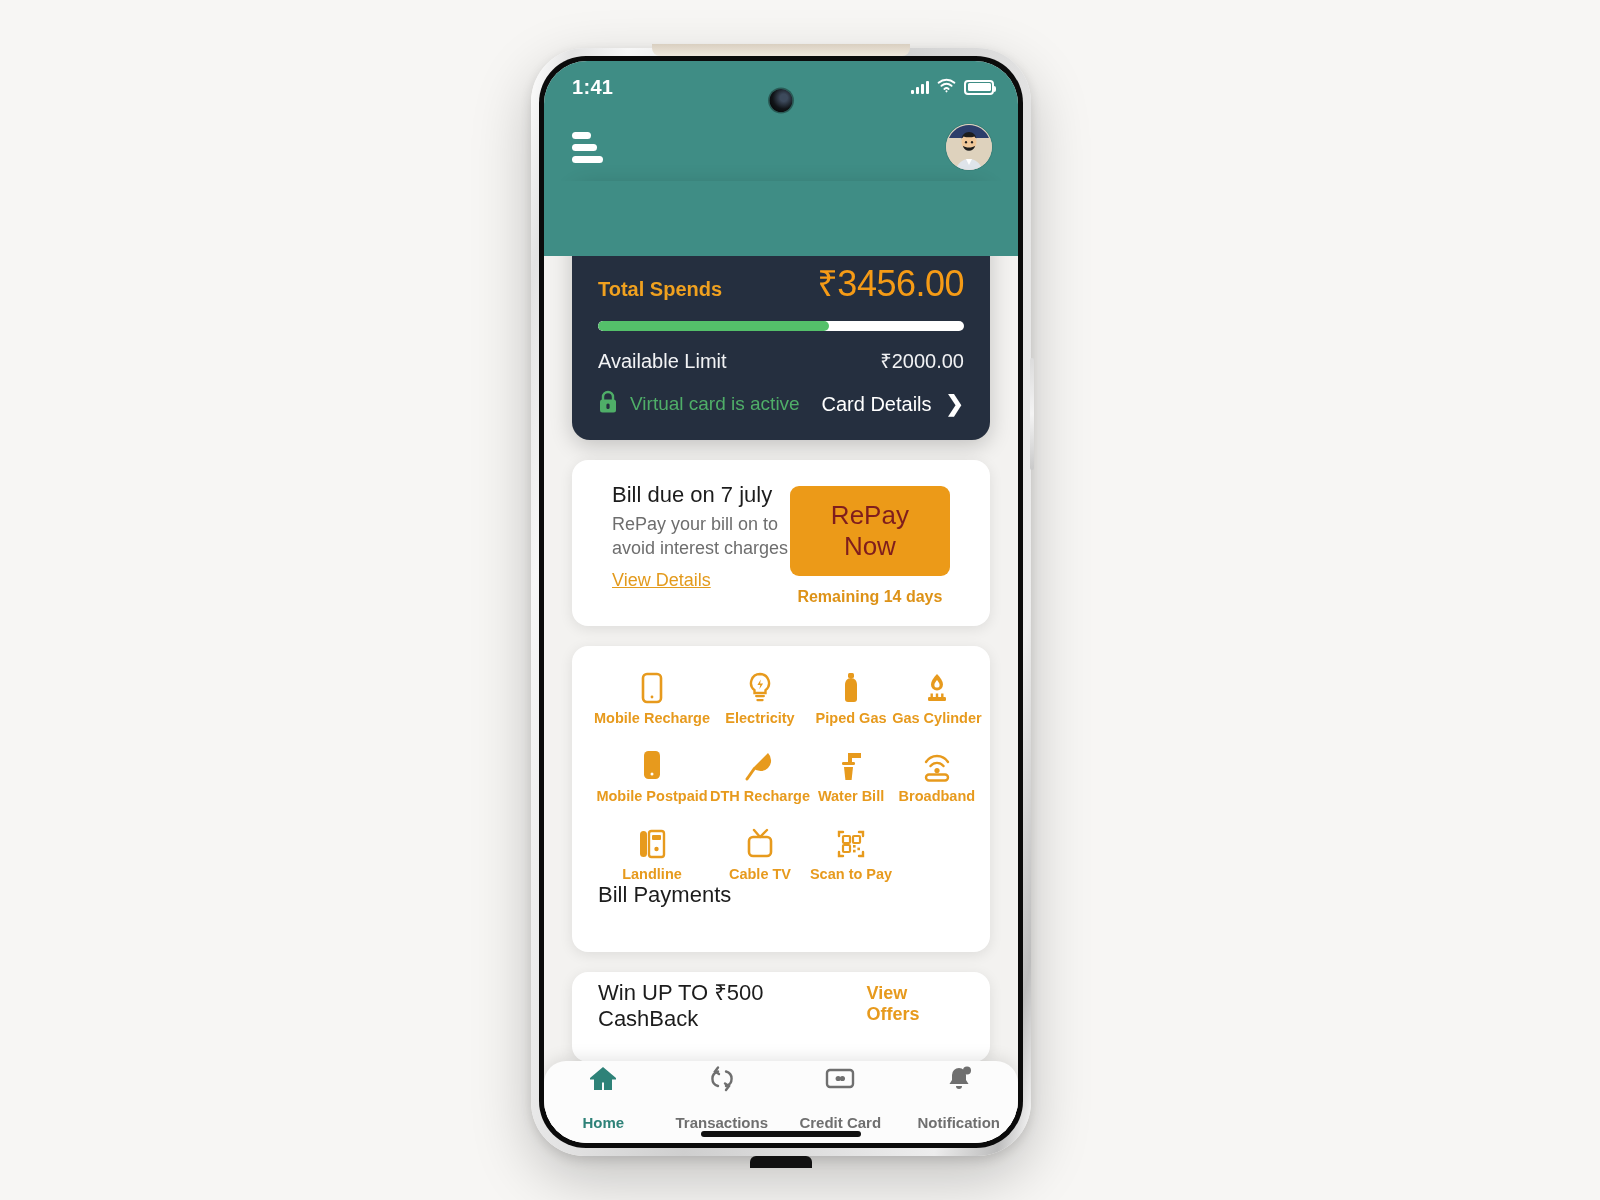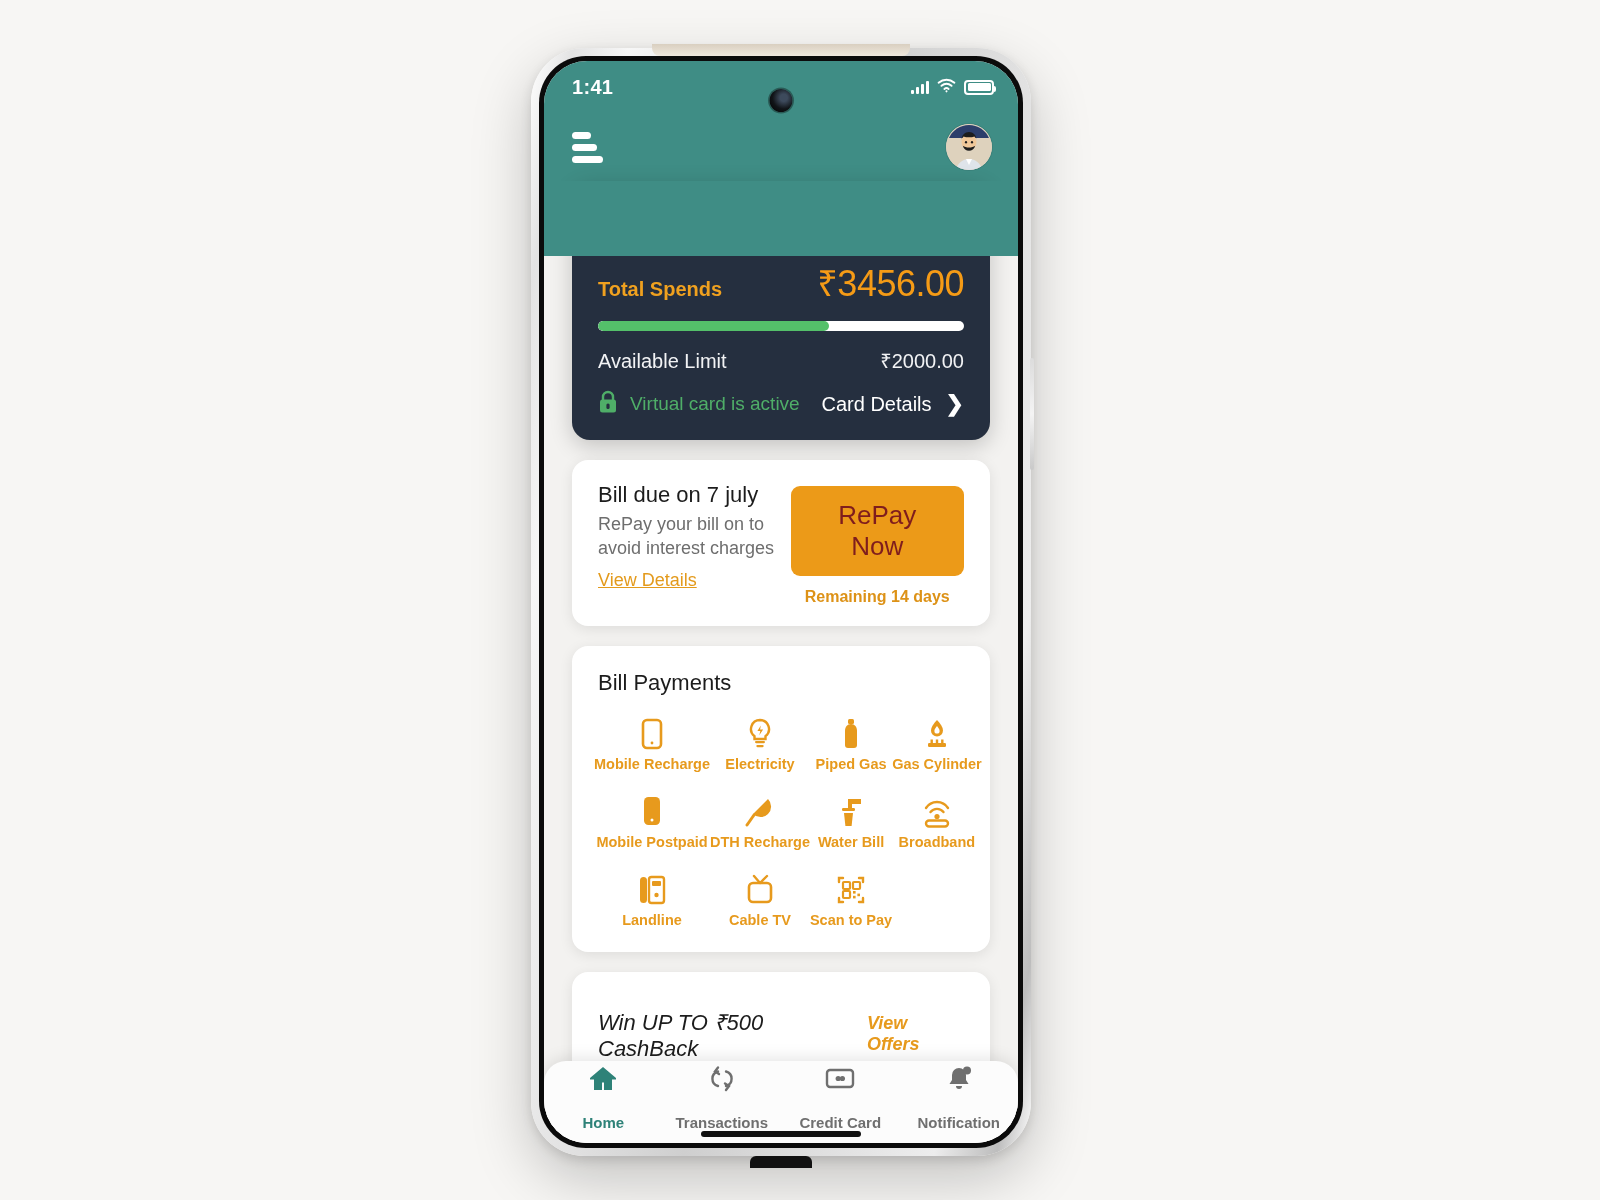--- a/index.html
+++ b/index.html
@@ -173,21 +173,21 @@
     display: flex; align-items: center; justify-content: space-between; margin-top: 16px;
   }
   #vc-status { display: flex; align-items: center; gap: 12px; }
   #vc-text { color: #4fae68; font-size: 19px; }
   #card-details-link { display:flex; align-items:center; gap:14px; font-size: 20px; color:#fff; }
   #chevron { font-weight: 700; font-size: 22px; }
 
   
   #bill-due-card {
     margin: 20px 28px 0;
-    padding: 22px 26px 20px;
+    padding: 22px 40px 20px;
     display: flex; justify-content: space-between; align-items: flex-start;
   }
   #bill-due-title { font-size: 22px; color: #1c1c1c; }
   #bill-due-sub { margin-top: 4px; font-size: 18px; color: #6e6e6e; line-height: 1.35; max-width: 210px; }
   #view-details { margin-top: 9px; font-size: 18px; color:#e39a1c; text-decoration: underline; display:inline-block; }
   #repay-col { text-align: center; padding-top: 4px; }
   #repay-button {
     background: #ec9a18; color: #7f1d1d; border: none;
     font-family: inherit; font-size: 26px; padding: 14px 26px;
     border-radius: 9px; cursor: pointer;
@@ -199,22 +199,22 @@
   #bill-payments-title { font-size: 22px; color:#1c1c1c; margin-bottom: 20px; padding-left: 4px; }
   #bill-grid { display: grid; grid-template-columns: repeat(4, 1fr); row-gap: 22px; }
   .bill-item {
     display: flex; flex-direction: column; align-items: center; gap: 6px; cursor: pointer;
   }
   .bill-icon { height: 34px; display:flex; align-items:flex-end; justify-content:center; }
   .bill-label { font-size: 14.5px; font-weight: 700; color: #e79a1d; white-space: nowrap; }
 
   
   #cashback-card {
-    margin: 20px 28px 0; padding: 34px 26px 30px;
-    display:flex; align-items:center; justify-content: space-between; font-style: italic;
+    margin: 20px 28px 0; padding: 4px 26px 30px;
+    display:flex; align-items:center; justify-content: space-between;
   }
   #cashback-text { font-size: 22px; color: #1c1c1c; }
   #view-offers { font-size: 18px; font-weight: 700; color: #e79a1d; cursor: pointer; }
 
   
   #bottom-nav {
     position: absolute; left: 0; right: 0; bottom: 0;
     height: 82px; background: #fcfcfc;
     border-radius: 22px 22px 0 0;
     display: flex; align-items: center;
@@ -327,21 +327,20 @@
             <div id="bill-due-sub">RePay your bill on to avoid interest charges</div>
             <a id="view-details" href="#">View Details</a>
           </div>
           <div id="repay-col">
             <button id="repay-button">RePay Now</button>
             <div id="remaining-days">Remaining 14 days</div>
           </div>
         </div>
 
         <div id="bill-payments-card" class="card">
-          <div id="bill-payments-title">Bill Payments</div>
           <div id="bill-grid">
 
             <div class="bill-item">
               <span class="bill-icon">
                 <svg width="22" height="32" viewBox="0 0 22 32">
                     <rect x="2" y="2" width="18" height="28" rx="4" stroke="#e79a1d" stroke-width="2.6" fill="none"></rect>
                     <circle cx="11" cy="25" r="1.4" fill="#e79a1d"></circle>
                   </svg>
               </span>
               <span class="bill-label">Mobile Recharge</span>
@@ -459,20 +458,21 @@
                   <rect x="7" y="17" width="7" height="7" rx="1" stroke="#e79a1d" stroke-width="2.2" fill="none"></rect>
                   <rect x="17" y="17" width="2.6" height="2.6" fill="#e79a1d"></rect>
                   <rect x="21.4" y="19.6" width="2.6" height="2.6" fill="#e79a1d"></rect>
                   <rect x="17" y="21.8" width="2.6" height="2.6" fill="#e79a1d"></rect>
                 </svg>
               </span>
               <span class="bill-label">Scan to Pay</span>
             </div>
 
           </div>
+          <div id="bill-payments-title">Bill Payments</div>
         </div>
 
         <div id="cashback-card" class="card">
           <div id="cashback-text">Win UP TO ₹500 CashBack</div>
           <div id="view-offers">View Offers</div>
         </div>
 
         <div id="bottom-nav">
           <div class="nav-item active">
             <span>

